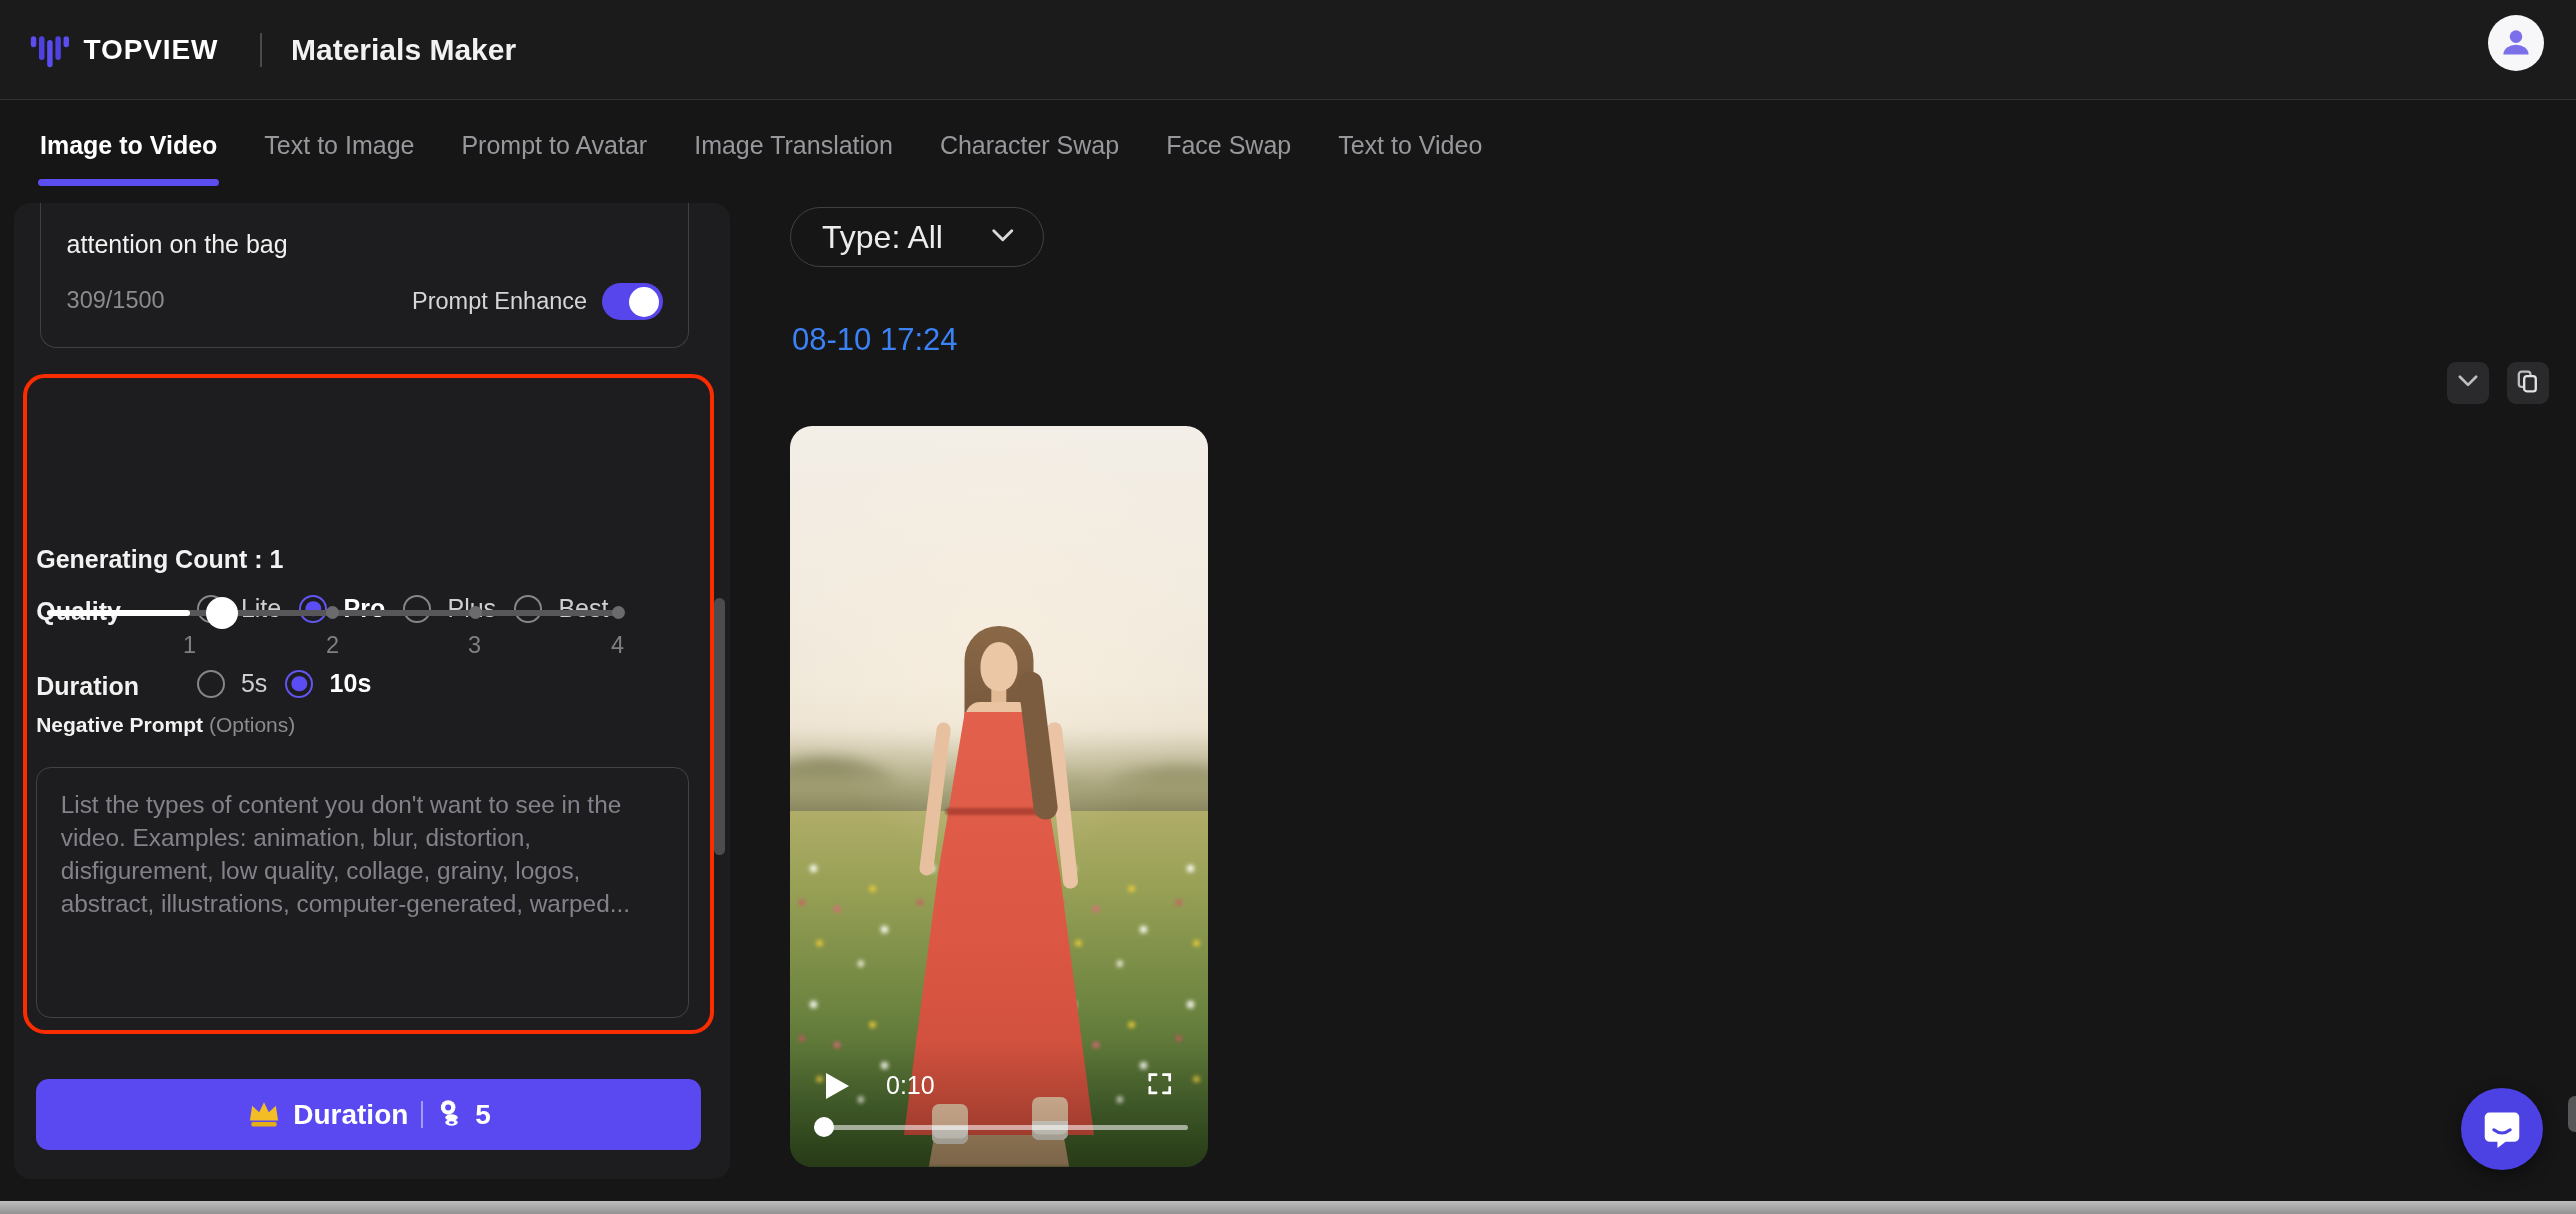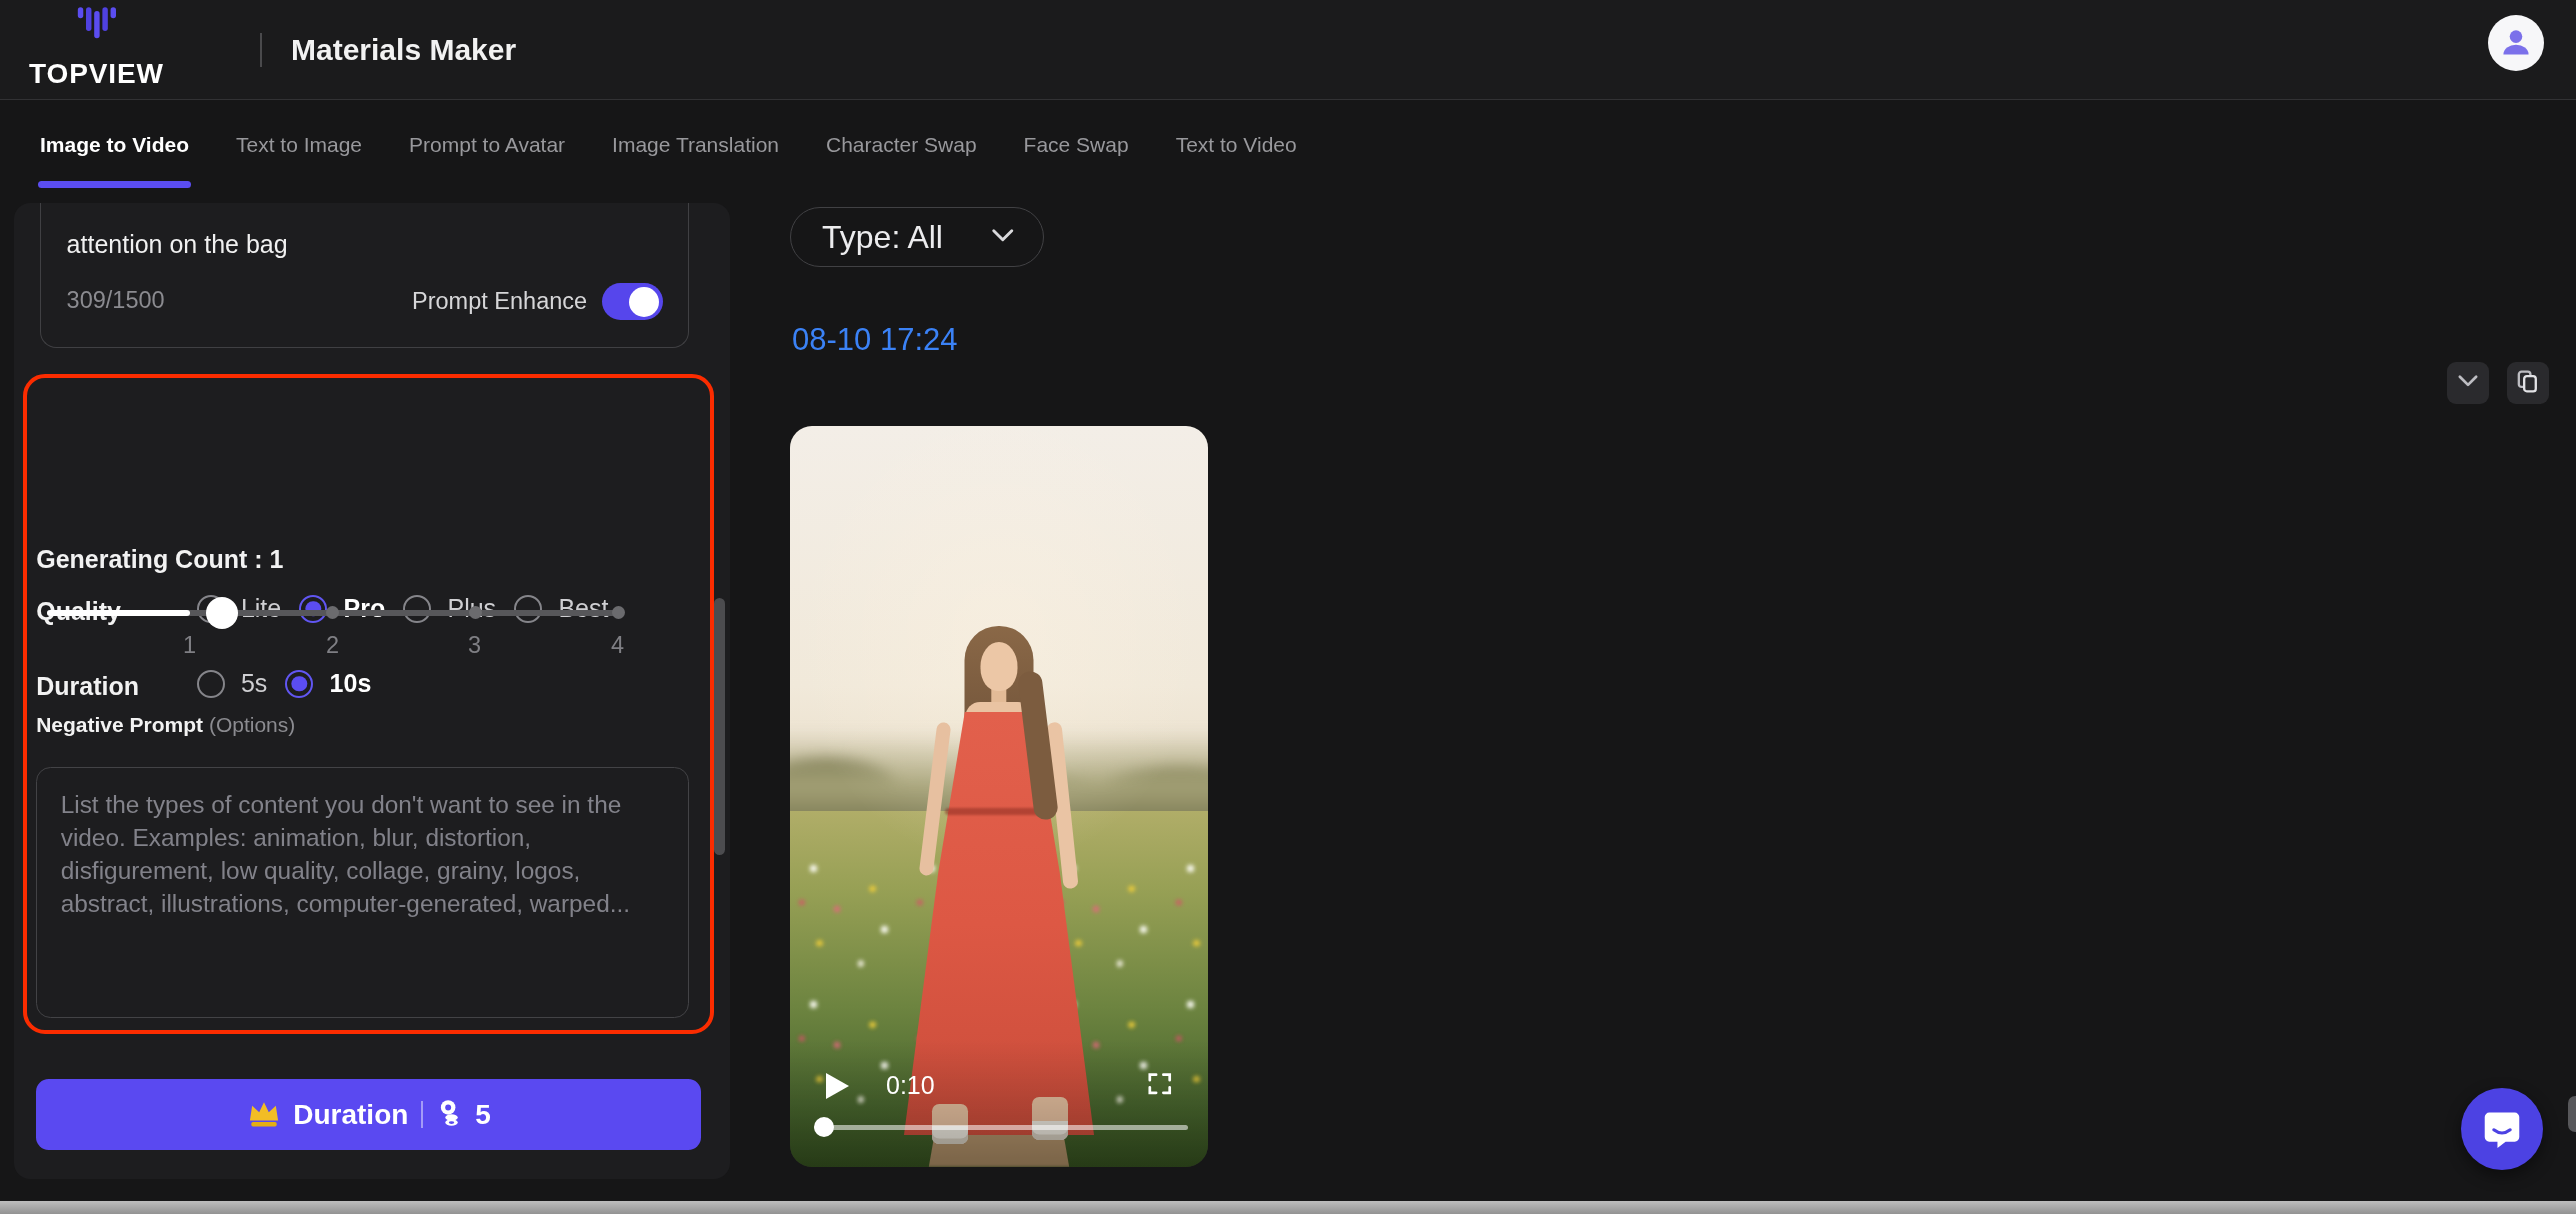--- a/index.html
+++ b/index.html
@@ -2,29 +2,29 @@
 <html style="font-size:14.5px"><head>
 <meta charset="utf-8">
 <style>
   * { margin:0; padding:0; box-sizing:border-box; }
   html,body { background:#0e0e0e; }
   body { font-family:"Liberation Sans", sans-serif; }
   .app { position:relative; width:2576px; height:1215px; background:#161617; overflow:hidden; }
 
   
   .header { position:absolute; left:0; top:0; width:100%; height:100px; background:#1b1b1c; border-bottom:0.9px solid #323234; }
-  .logo-wrap { position:absolute; left:29px; top:0; height:100px; display:flex; align-items:center; gap:14.5px;flex-direction:column; }
+  .logo-wrap { position:absolute; left:29px; top:0; height:100px; display:flex; align-items:center; gap:14.5px; }
   .brand { color:#ffffff; font-size:28px; font-weight:800; letter-spacing:0.9px; }
   .hdr-divider { position:absolute; left:260px; top:33px; width:1.8px; height:34px; background:#4a4a4c; }
   .app-title { position:absolute; left:291px; top:0; height:100px; display:flex; align-items:center; color:#f2f2f2; font-size:30px; font-weight:700; }
   .avatar { position:absolute; left:2488px; top:15.4px; width:56px; height:56px; border-radius:50%; background:#f7f7f9; display:flex; align-items:center; justify-content:center; }
 
   
   .tabbar { position:absolute; left:40px; top:100px; height:90px; display:flex; align-items:center; gap:47px; }
-  .tab { font-size:21px; color:#98989c; cursor:pointer; white-space:nowrap; }
+  .tab { font-size:25px; color:#98989c; cursor:pointer; white-space:nowrap; }
   .tab.active { color:#ffffff; font-weight:700; position:relative; }
   .tab.active::after { content:""; position:absolute; left:-1.8px; right:-1.8px; top:48px; height:7.2px; border-radius:4.5px; background:#5b4df0; }
 
   
   .panel { position:absolute; left:13.6px; top:203px; width:716px; height:976px; background:#1d1d1f; border-radius:16.3px; }
   .prompt-card { position:absolute; left:26px; top:0; width:649px; height:145px; border:1.8px solid #404043; border-top:none; border-radius:0 0 16.3px 16.3px; }
   .prompt-text { position:absolute; left:26px; top:27px; color:#f0f0f0; font-size:25px; }
   .char-counter { position:absolute; left:26px; top:84px; color:#8b8b90; font-size:23.5px; }
   .enhance-row { position:absolute; right:25px; top:80px; display:flex; align-items:center; gap:14.5px; }
   .enhance-label { color:#d6d6d8; font-size:23.5px; }

